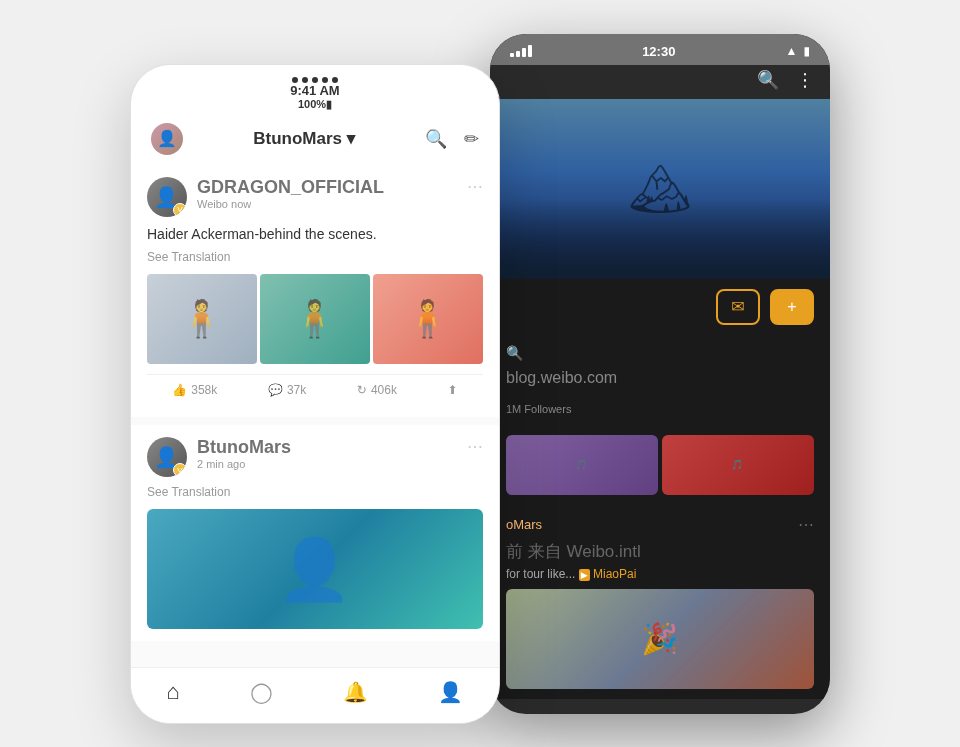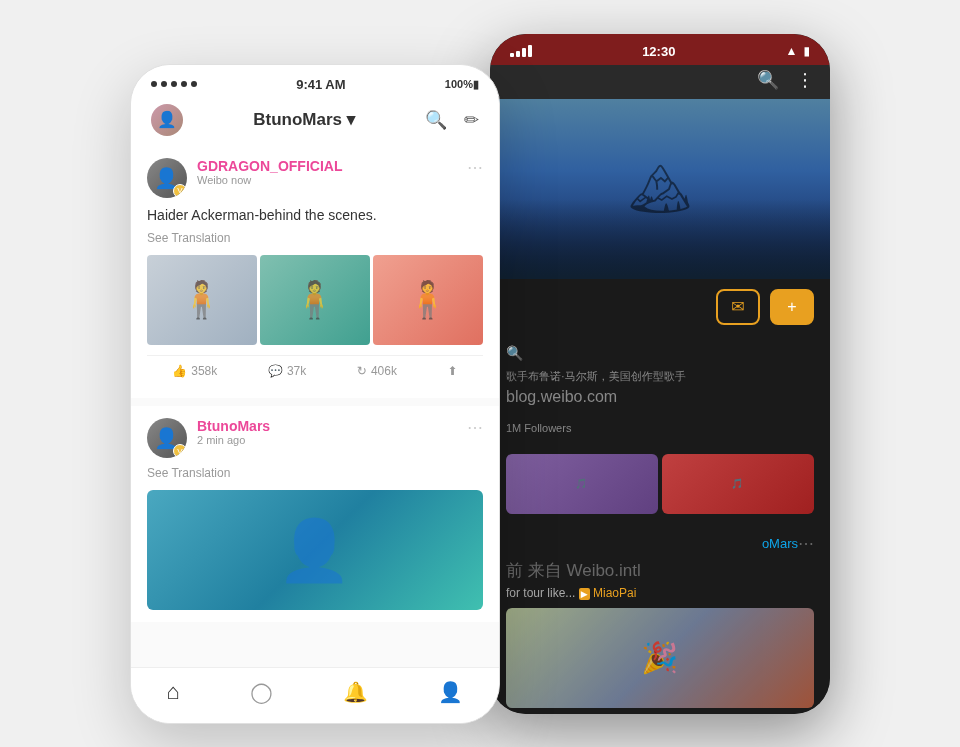--- a/index.html
+++ b/index.html
@@ -43,20 +43,21 @@
       border-radius: 40px;
     }
 
     
     .status-bar-white {
       display: flex;
       justify-content: space-between;
       align-items: center;
       padding: 12px 20px 6px;
       background: #fff;
+      flex-direction: column;
     }
 
     .status-dots {
       display: flex; gap: 4px;
     }
     .status-dot {
       width: 6px; height: 6px;
       background: #333;
       border-radius: 50%;
     }
@@ -161,23 +162,23 @@
       color: #fff;
       border: 1px solid #fff;
     }
 
     .post-user-info {
       margin-left: 10px;
       flex: 1;
     }
 
     .post-username {
-      font-size: 14px;
+      font-size: 18px;
       font-weight: 600;
-      color: #ec4899;
+      color: #737373;
     }
 
     .post-time {
       font-size: 11px;
       color: #999;
     }
 
     .post-more {
       color: #ccc;
       font-size: 16px;
@@ -328,21 +329,21 @@
       overflow: hidden;
       border-radius: 36px;
     }
 
     
     .status-bar-dark {
       display: flex;
       justify-content: space-between;
       align-items: center;
       padding: 10px 20px 6px;
-      background: #7f1d1d;
+      background: #737373;
     }
 
     .status-left-dark {
       display: flex;
       gap: 4px;
       align-items: center;
     }
 
     .signal-bar {
       display: flex;
@@ -508,23 +509,22 @@
     }
 
     .dark-post-header {
       display: flex;
       align-items: center;
       margin-bottom: 6px;
     }
 
     .dark-post-name {
       font-size: 13px;
-      color: #0ea5e9;
+      color: #fdba74;
       flex: 1;
-      text-align: right;
     }
 
     .dark-post-more {
       color: #666;
     }
 
     .dark-post-meta {
       font-size: 17px;
       color: #666;
       margin-bottom: 4px;
@@ -703,21 +703,20 @@
         <div class="dark-btn filled">
           <span>+</span>
         </div>
       </div>
 
       <div class="profile-section-dark">
         <div class="profile-search-row">
           <span style="color:#888; font-size:14px;">🔍</span>
           <div style="flex:1;"></div>
         </div>
-        <div class="profile-bio-dark">歌手布鲁诺·马尔斯，美国创作型歌手</div>
         <div class="profile-link-dark">blog.weibo.com</div>
         <div class="profile-followers-dark">1M Followers</div>
       </div>
 
       <div class="content-grid-dark">
         <div class="grid-thumb thumb-1">
           <span style="font-size:10px; color:#fff; text-align:center; padding:2px;">🎵</span>
         </div>
         <div class="grid-thumb thumb-2">
           <span style="font-size:10px; color:#fff; text-align:center; padding:2px;">🎵</span>

